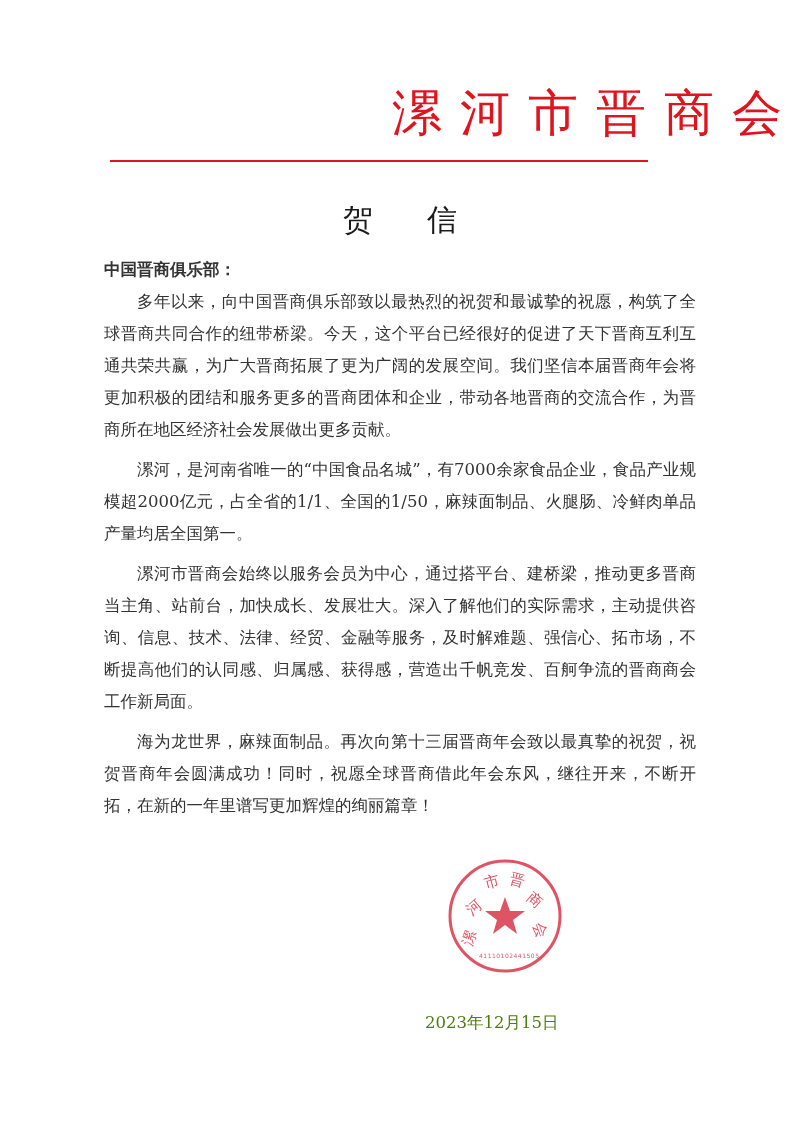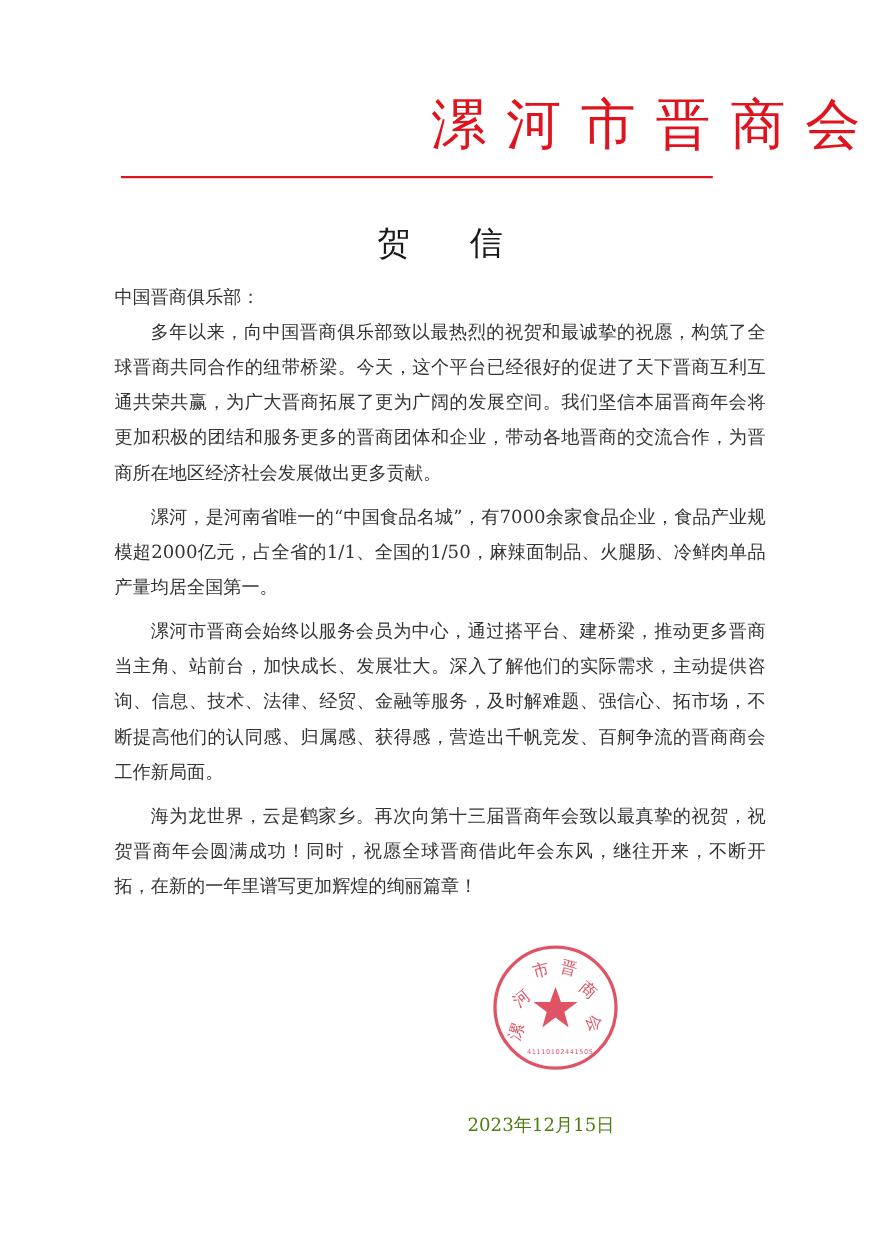--- a/index.html
+++ b/index.html
@@ -3,46 +3,46 @@
 <meta charset="utf-8">
 <style>
   html, body { margin:0; padding:0; background:#ffffff; }
   body { width:800px; height:1130px; position:relative; overflow:hidden;
          font-family:"DejaVu Serif","Liberation Serif",serif; color:#2a2a2a; }
   .org-title { position:absolute; left:0; top:78px; width:800px; text-align:right;
                font-family:"DejaVu Sans","Liberation Sans",sans-serif; font-size:50px;
                color:#e0141e; letter-spacing:18px; line-height:70px; font-weight:normal; }
   .red-rule { position:absolute; left:110px; top:160px; width:538px; height:2px; background:#e0141e; }
   .doc-title { position:absolute; left:0; top:200px; width:800px; text-align:center;
-               font-family:Liberation Sans, sans-serif; font-size:30px;
+               font-family:Liberation Mono, monospace; font-size:30px;
                color:#1a1a1a; line-height:44px; }
   .doc-title span { display:inline-block; margin:0 27px; }
   .letter { position:absolute; left:104px; top:254px; width:592px; font-size:16.5px;
             line-height:32px; color:#333; }
-  .salutation { margin:0; }
+  .salutation { margin:0;font-weight:bold; }
   .para { margin:0; text-indent:2em; text-align:justify; margin-bottom:8px; }
   .stamp { position:absolute; left:446px; top:857px; width:118px; height:118px; }
   .date { position:absolute; left:425px; top:1010px; font-size:16.5px; color:#4d7c0f; line-height:26px; }
 </style>
 </head>
 <body>
 
 <div class="org-title">漯河市晋商会</div>
 <div class="red-rule"></div>
 
 <div class="doc-title">
   <span>贺</span><span>信</span>
 </div>
 
 <div class="letter">
   <p class="salutation">中国晋商俱乐部：</p>
   <p class="para">多年以来，向中国晋商俱乐部致以最热烈的祝贺和最诚挚的祝愿，构筑了全球晋商共同合作的纽带桥梁。今天，这个平台已经很好的促进了天下晋商互利互通共荣共赢，为广大晋商拓展了更为广阔的发展空间。我们坚信本届晋商年会将更加积极的团结和服务更多的晋商团体和企业，带动各地晋商的交流合作，为晋商所在地区经济社会发展做出更多贡献。</p>
   <p class="para">漯河，是河南省唯一的“中国食品名城”，有7000余家食品企业，食品产业规模超2000亿元，占全省的1/1、全国的1/50，麻辣面制品、火腿肠、冷鲜肉单品产量均居全国第一。</p>
   <p class="para">漯河市晋商会始终以服务会员为中心，通过搭平台、建桥梁，推动更多晋商当主角、站前台，加快成长、发展壮大。深入了解他们的实际需求，主动提供咨询、信息、技术、法律、经贸、金融等服务，及时解难题、强信心、拓市场，不断提高他们的认同感、归属感、获得感，营造出千帆竞发、百舸争流的晋商商会工作新局面。</p>
-  <p class="para">海为龙世界，云是鹤家乡。再次向第十三届晋商年会致以最真挚的祝贺，祝贺晋商年会圆满成功！同时，祝愿全球晋商借此年会东风，继往开来，不断开拓，在新的一年里谱写更加辉煌的绚丽篇章！</p>
+  <p class="para">海为龙世界，麻辣面制品。再次向第十三届晋商年会致以最真挚的祝贺，祝贺晋商年会圆满成功！同时，祝愿全球晋商借此年会东风，继往开来，不断开拓，在新的一年里谱写更加辉煌的绚丽篇章！</p>
 </div>
 
 <svg class="stamp" viewBox="0 0 118 118" xmlns="http://www.w3.org/2000/svg">
   <g opacity="0.85">
     <circle cx="59" cy="59" r="55" fill="none" stroke="#d9374a" stroke-width="3"></circle>
     <polygon points="59,40 64,54 79,54 67,63 71,77 59,68 47,77 51,63 39,54 54,54" fill="#d9374a"></polygon>
     <text x="16" y="88" font-size="15" fill="#d9374a" font-family="DejaVu Sans, sans-serif" transform="rotate(-70 22 82)">漯</text>
     <text x="20" y="56" font-size="15" fill="#d9374a" font-family="DejaVu Sans, sans-serif" transform="rotate(-40 27 50)">河</text>
     <text x="38" y="30" font-size="15" fill="#d9374a" font-family="DejaVu Sans, sans-serif" transform="rotate(-15 45 24)">市</text>
     <text x="64" y="28" font-size="15" fill="#d9374a" font-family="DejaVu Sans, sans-serif" transform="rotate(15 71 22)">晋</text>

